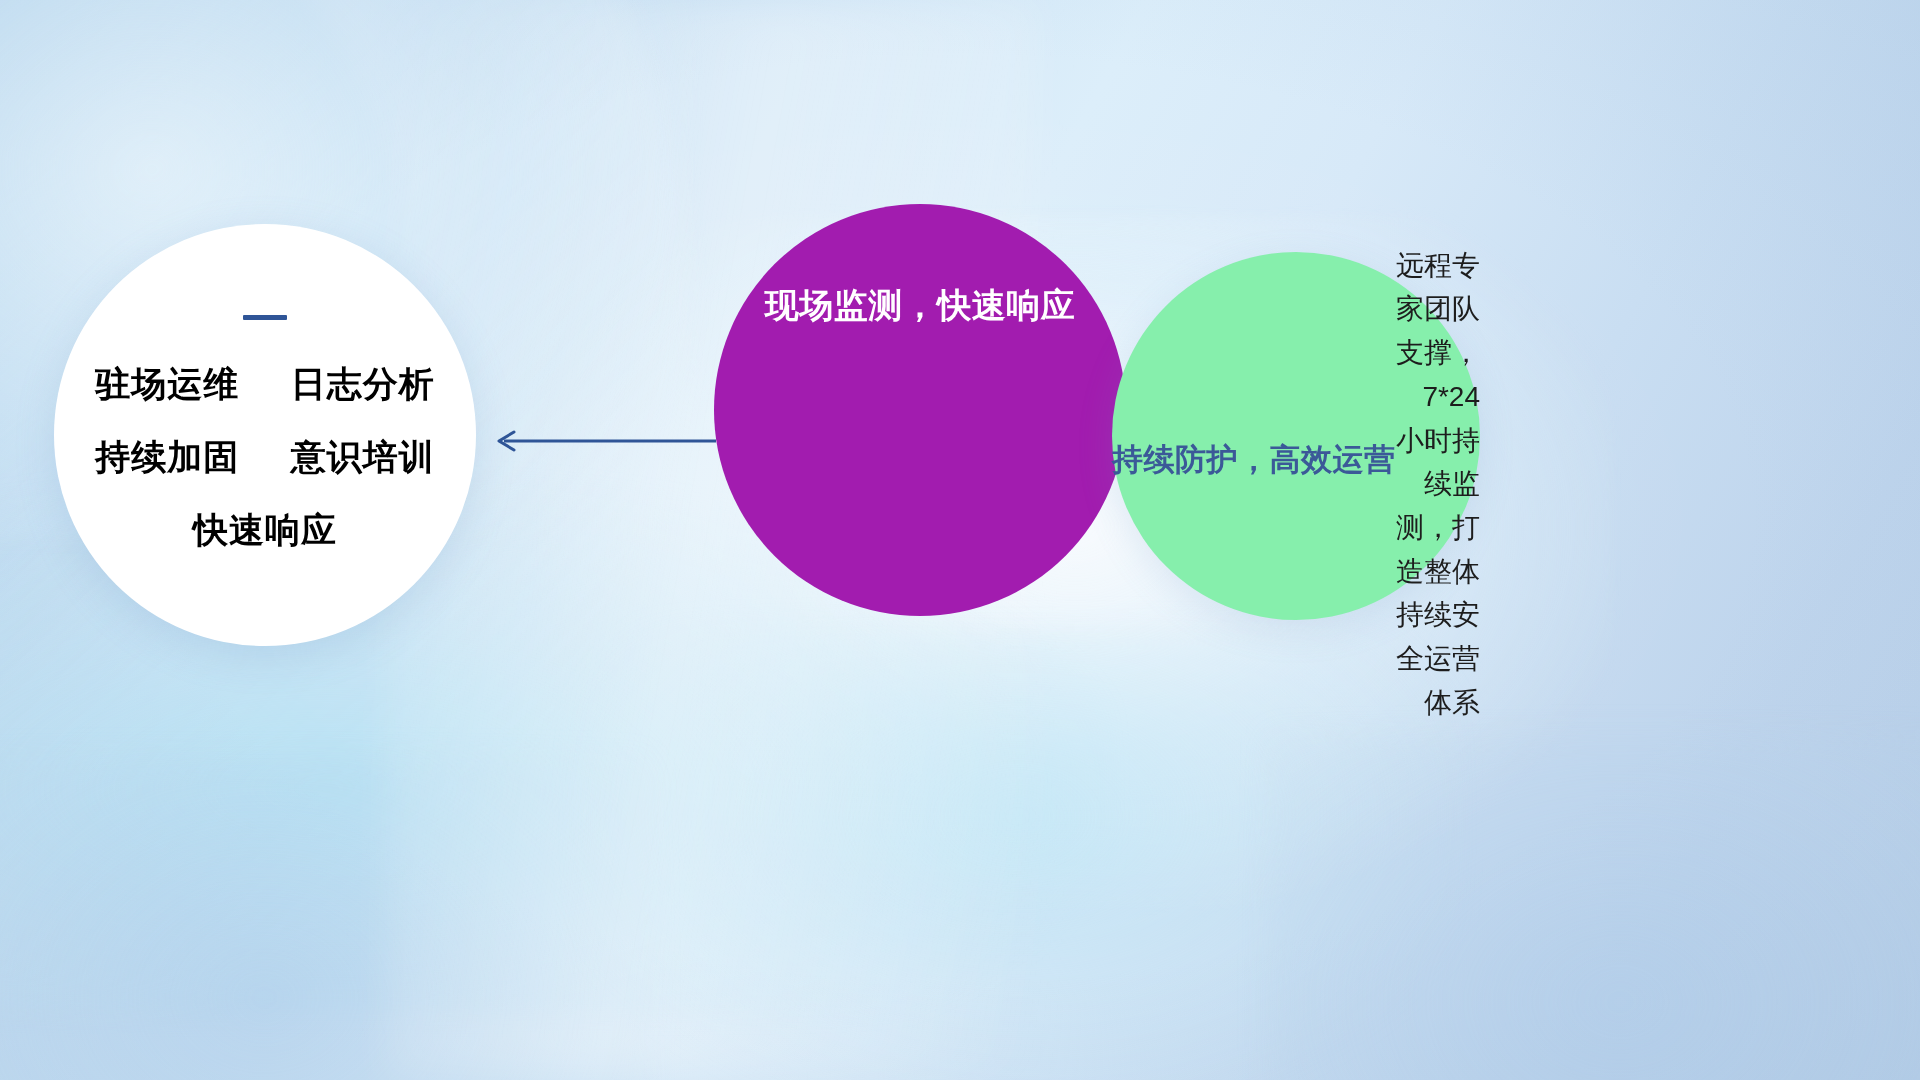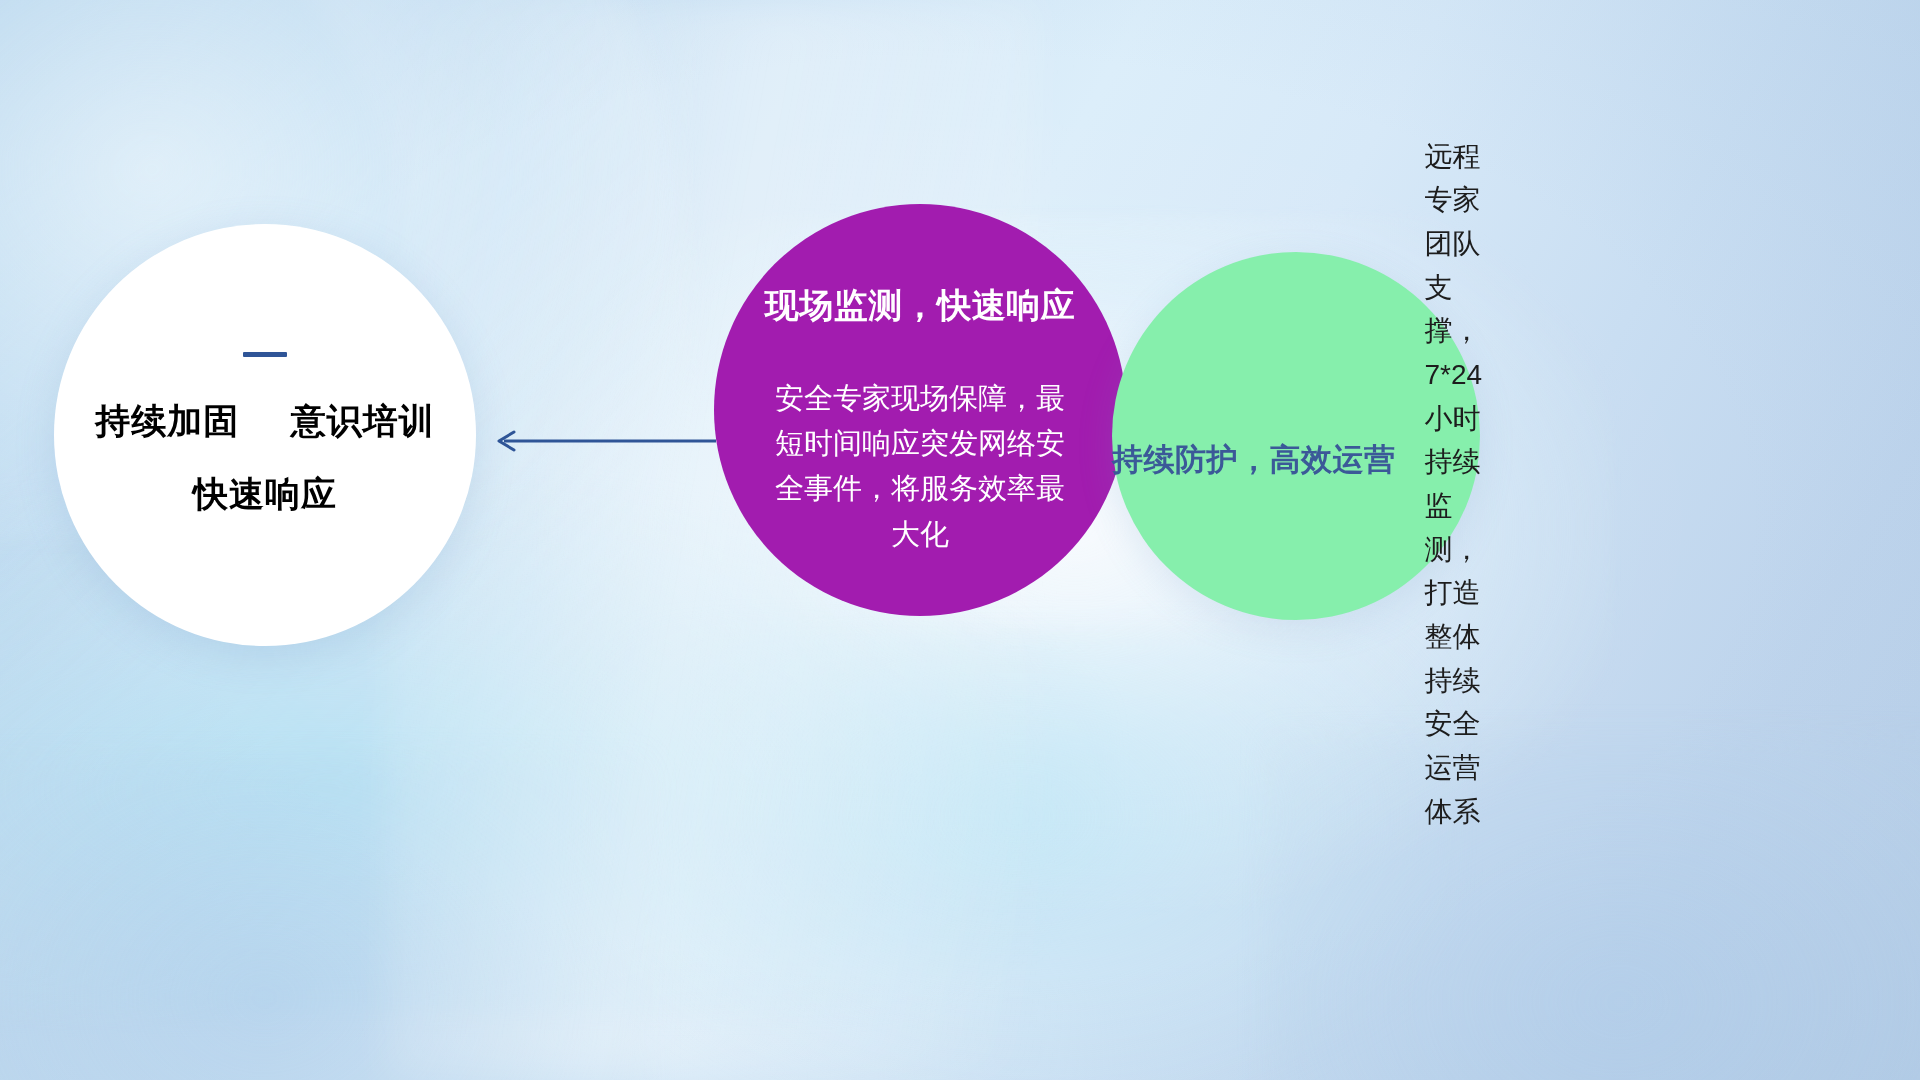--- a/index.html
+++ b/index.html
@@ -122,21 +122,21 @@
     box-shadow:0 10px 36px rgba(110,150,195,.16);
     display:flex; align-items:center;
     padding-top:46px;
   }
   #right-title{
     font-size:31px; font-weight:bold; color:#3b5998;
     letter-spacing:.5px; white-space:nowrap; line-height:1;
   }
   #right-body{
     margin-top:50px; font-size:28px; color:#1d1d1d;
-    line-height:1.56; text-align:left; width:344px;margin-left:29px;
+    line-height:1.56; text-align:right; width:344px;
   }
 
   
   #arrow{
     position:absolute; left:488px; top:424px; width:230px; height:34px;
     z-index:4; pointer-events:none;
   }
 </style>
 </head>
 <body>
@@ -151,35 +151,39 @@
   <div class="bg-cyan2"></div>
   <div class="bg-botleft"></div>
   <div class="bg-botright"></div>
   <div class="bg-sheen"></div>
   <div class="bg-vign"></div>
 </div>
 
 <div class="circle" id="circle-left">
   <div class="dash"></div>
 
+  <div class="left-line">
+    <span>驻场运维</span>
+    <span class="gap"></span>
+    <span>日志分析</span>
+  </div>
 
   <div class="left-line">
     <span>持续加固</span>
     <span class="gap"></span>
     <span>意识培训</span>
   </div>
 
   <div class="left-line">
     <span>快速响应</span>
   </div>
 </div>
 
 <div class="circle" id="circle-mid">
   <div id="mid-title">现场监测，快速响应</div>
-  <div id="mid-body">安全专家现场保障，最短时间响应突发网络安全事件，将服务效率最大化</div>
 </div>
 
 <div class="circle" id="circle-right">
   <div id="right-title">持续防护，高效运营</div>
   <div id="right-body">远程专家团队支撑，7*24小时持续监测，打造整体持续安全运营体系</div>
 </div>
 
 <svg id="arrow" viewBox="0 0 230 34">
   <line x1="228" y1="17" x2="16" y2="17" stroke="#2f5597" stroke-width="3"></line>
   <polyline points="26,8 11,17 26,26" fill="none" stroke="#2f5597" stroke-width="3" stroke-linecap="round" stroke-linejoin="round"></polyline>

